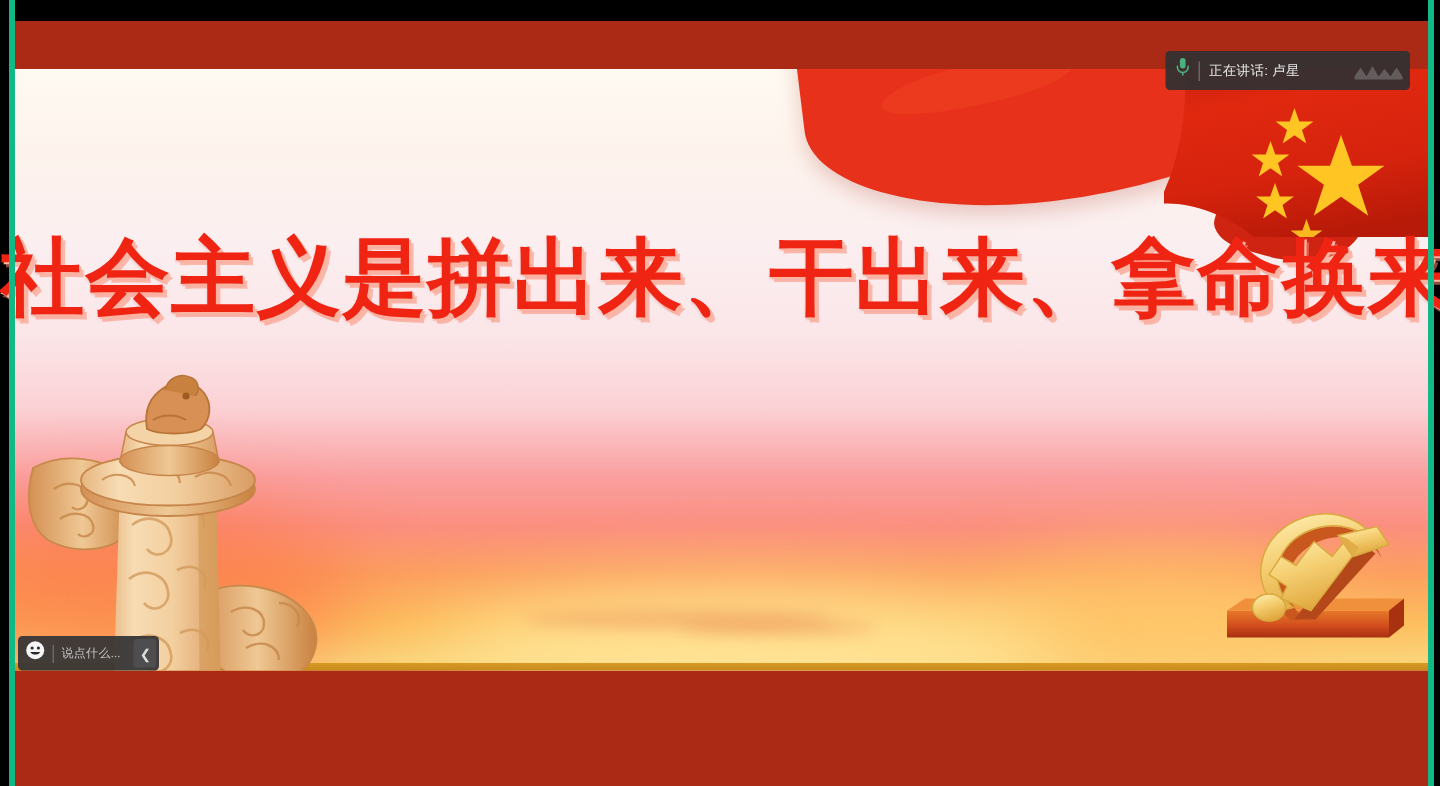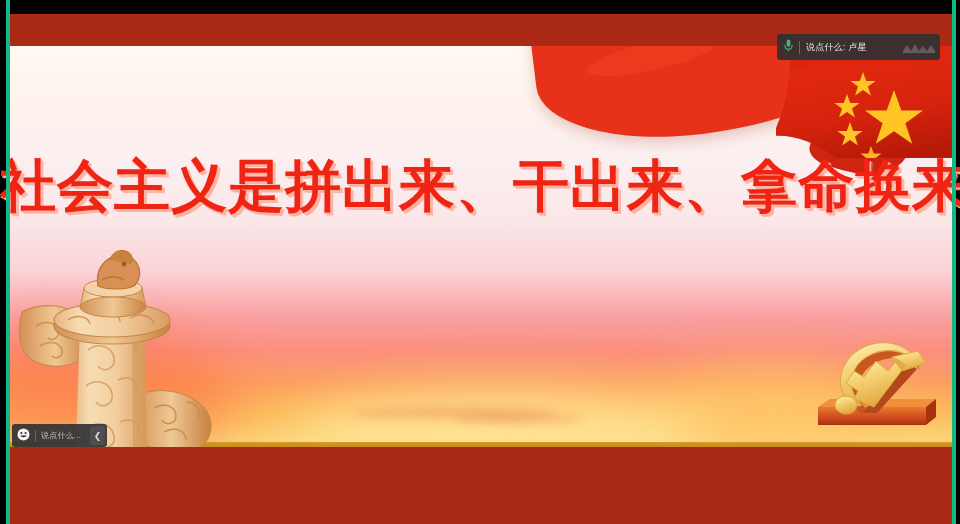--- a/index.html
+++ b/index.html
@@ -170,21 +170,21 @@
   }
   #speaker-pill .sp-wave{
     margin-left:auto;display:flex;align-items:flex-end;gap:0;opacity:.5;
   }
   .mic-ico{display:block;}
 
   
   #composer{
     position:absolute;left:12px;top:424px;z-index:50;height:23px;
     background:rgba(52,52,54,.93);border-radius:3px;
-    display:flex;align-items:center;padding:0 2px 0 5px;gap:5px;
+    display:flex;align-items:center;padding:0 2px 0 5px;gap:5px;font-family:Liberation Serif, serif;
   }
   #composer .cm-sep{width:1px;height:12px;background:rgba(255,255,255,.22);}
   #composer .cm-ph{
     color:#c3c3c3;font-size:8px;white-space:nowrap;letter-spacing:.2px;
     padding-right:4px;
   }
   #composer .cm-collapse{
     width:15px;height:19px;display:flex;align-items:center;justify-content:center;
     background:rgba(80,80,82,.9);border-radius:2px;
     color:#dcdcdc;font-size:9px;
@@ -375,21 +375,21 @@
 
   <div id="speaker-pill">
     <span class="mic-ico">
       <svg width="9" height="13" viewBox="0 0 9 13" aria-hidden="true">
         <rect x="2.6" y="0.6" width="3.8" height="7" rx="1.9" fill="#4caf7d"></rect>
         <path d="M0.9,6.2 C0.9,9 2.4,10.3 4.5,10.3 C6.6,10.3 8.1,9 8.1,6.2" stroke="#4caf7d" stroke-width="1.1" fill="none" stroke-linecap="round"></path>
         <line x1="4.5" y1="10.3" x2="4.5" y2="12.3" stroke="#4caf7d" stroke-width="1.1"></line>
       </svg>
     </span>
     <span class="sp-sep"></span>
-    <span class="sp-label">说点什么: 卢星</span>
+    <span class="sp-label">正在讲话: 卢星</span>
     <span class="sp-wave">
       <svg width="34" height="14" viewBox="0 0 34 14" aria-hidden="true">
         <path d="M1,11 L5,5 L9,11 L13,4 L17,11 L21,6 L25,11 L29,5 L33,11 L33,13 L1,13 Z" fill="#8a8a8c"></path>
       </svg>
     </span>
   </div>
 
   <div id="composer">
     <span class="emoji-ico">
       <svg width="13" height="13" viewBox="0 0 13 13" aria-hidden="true">

